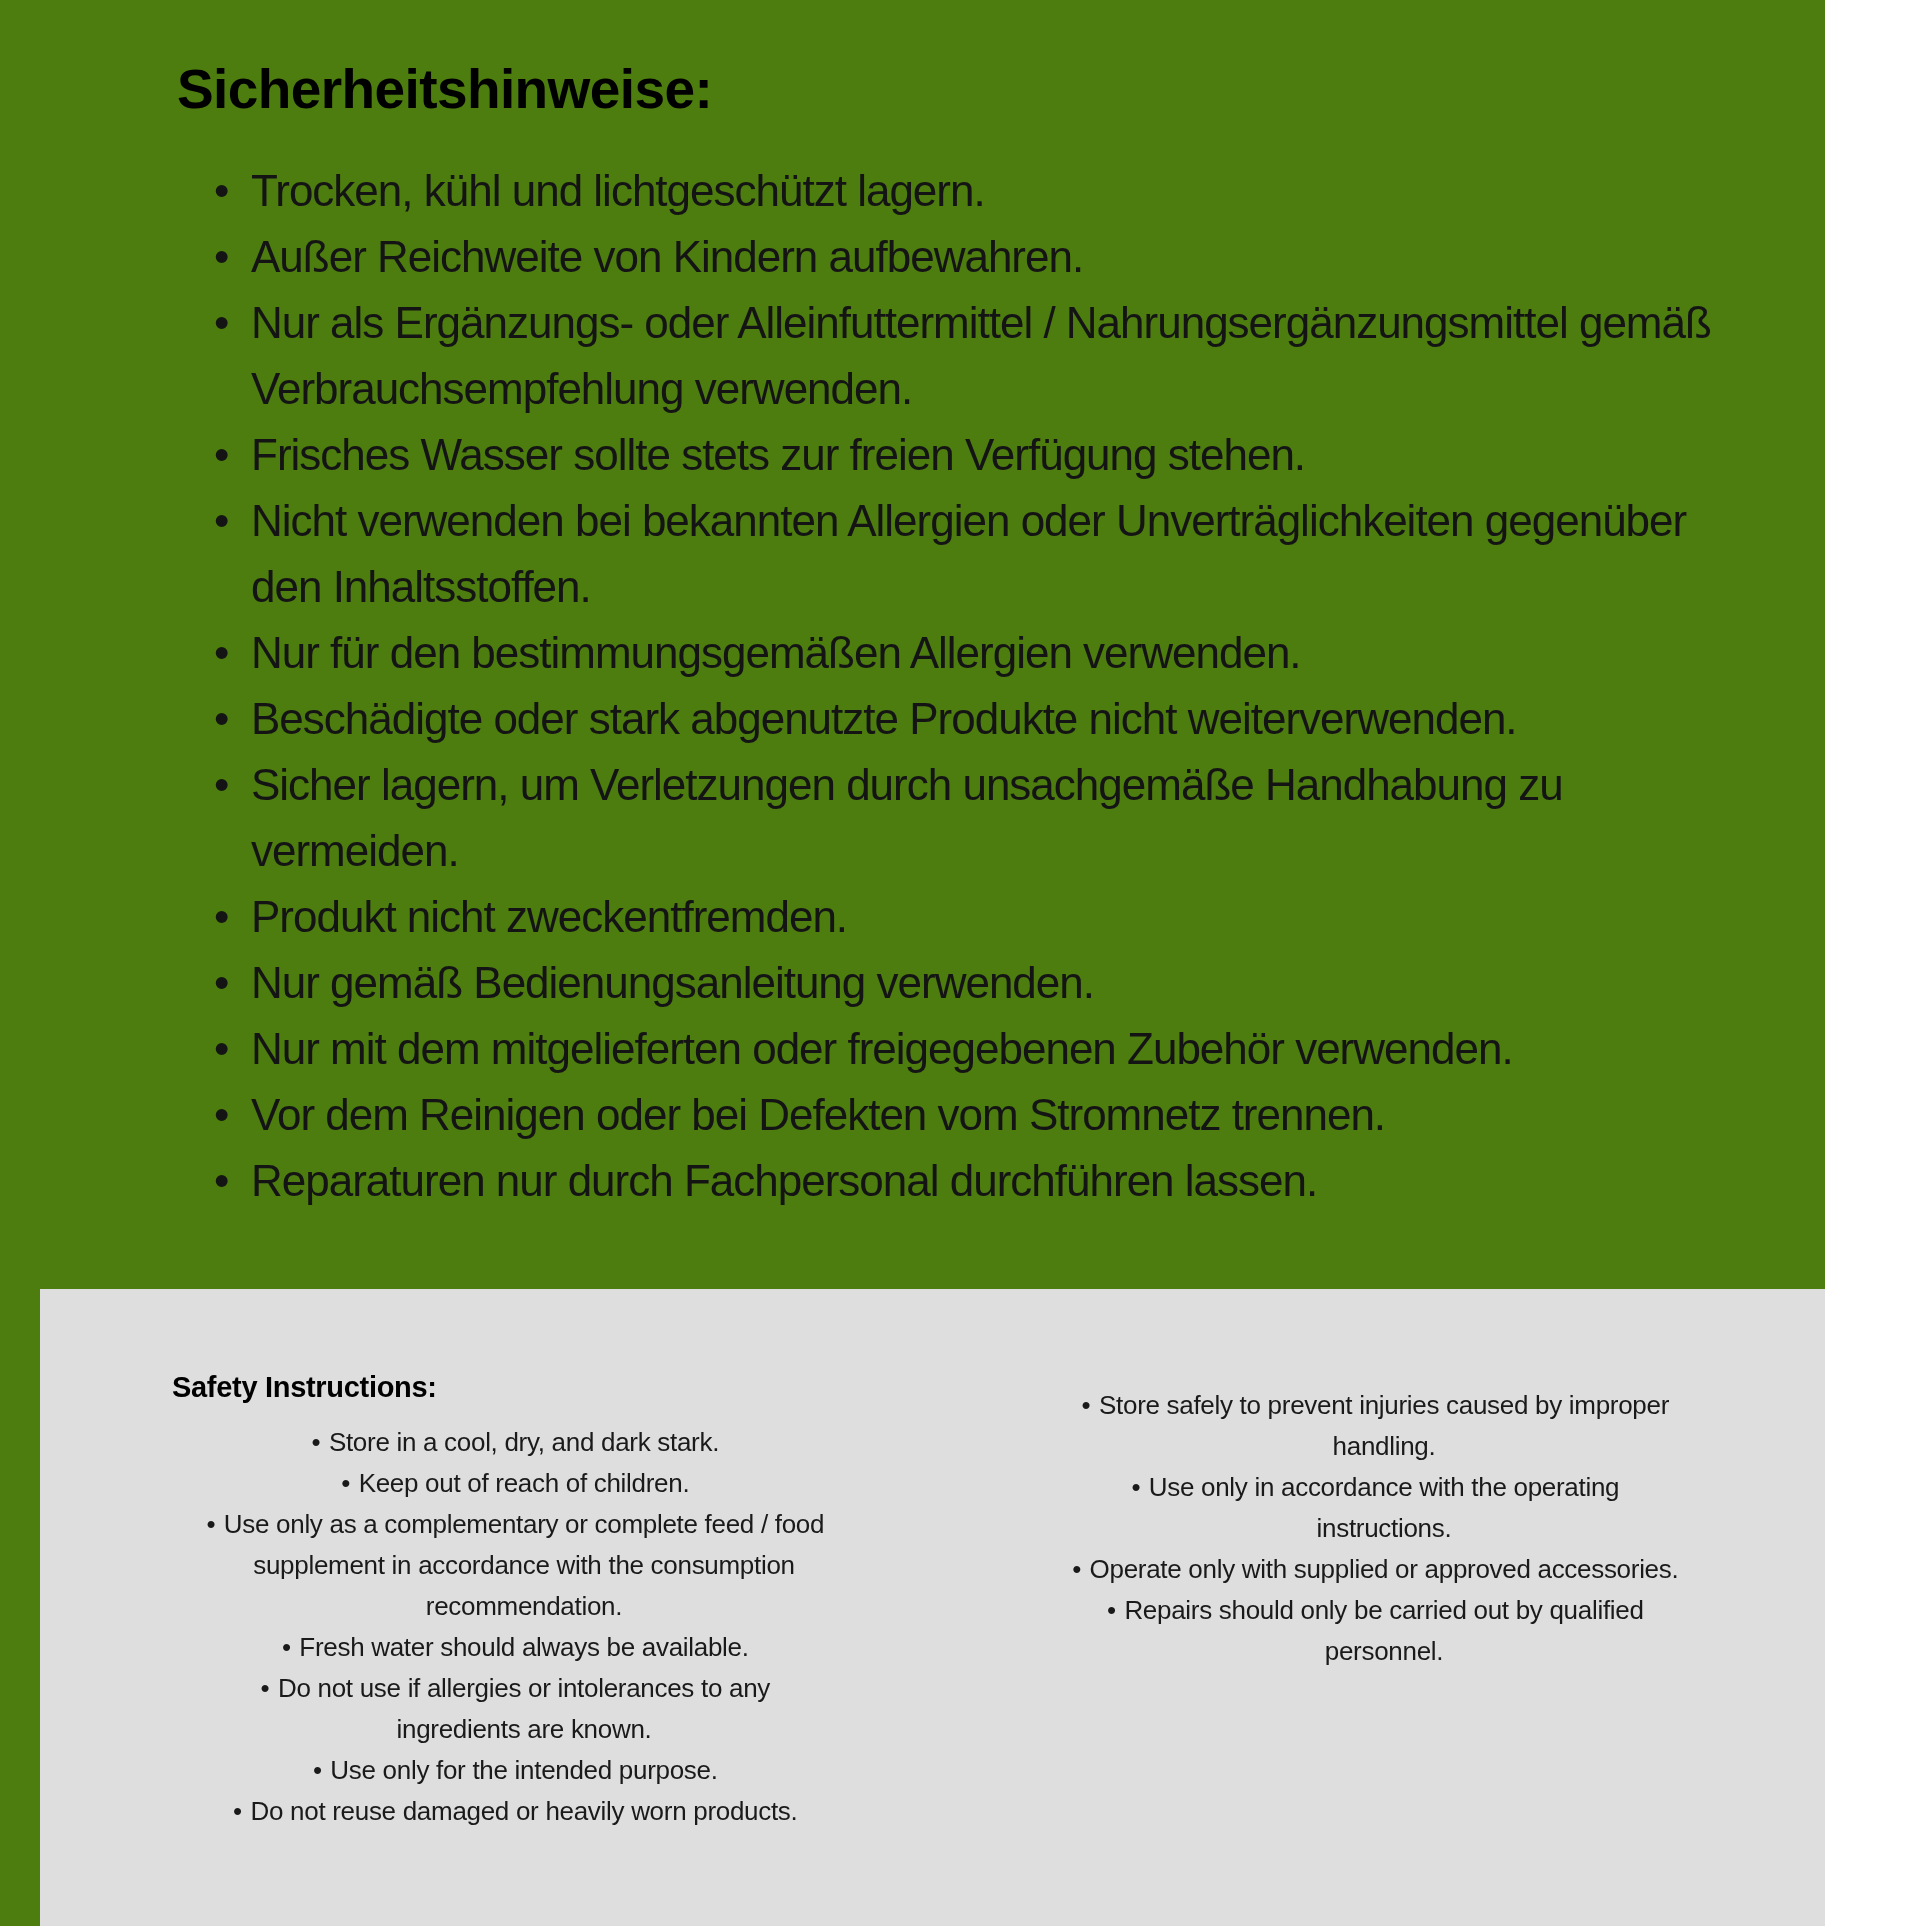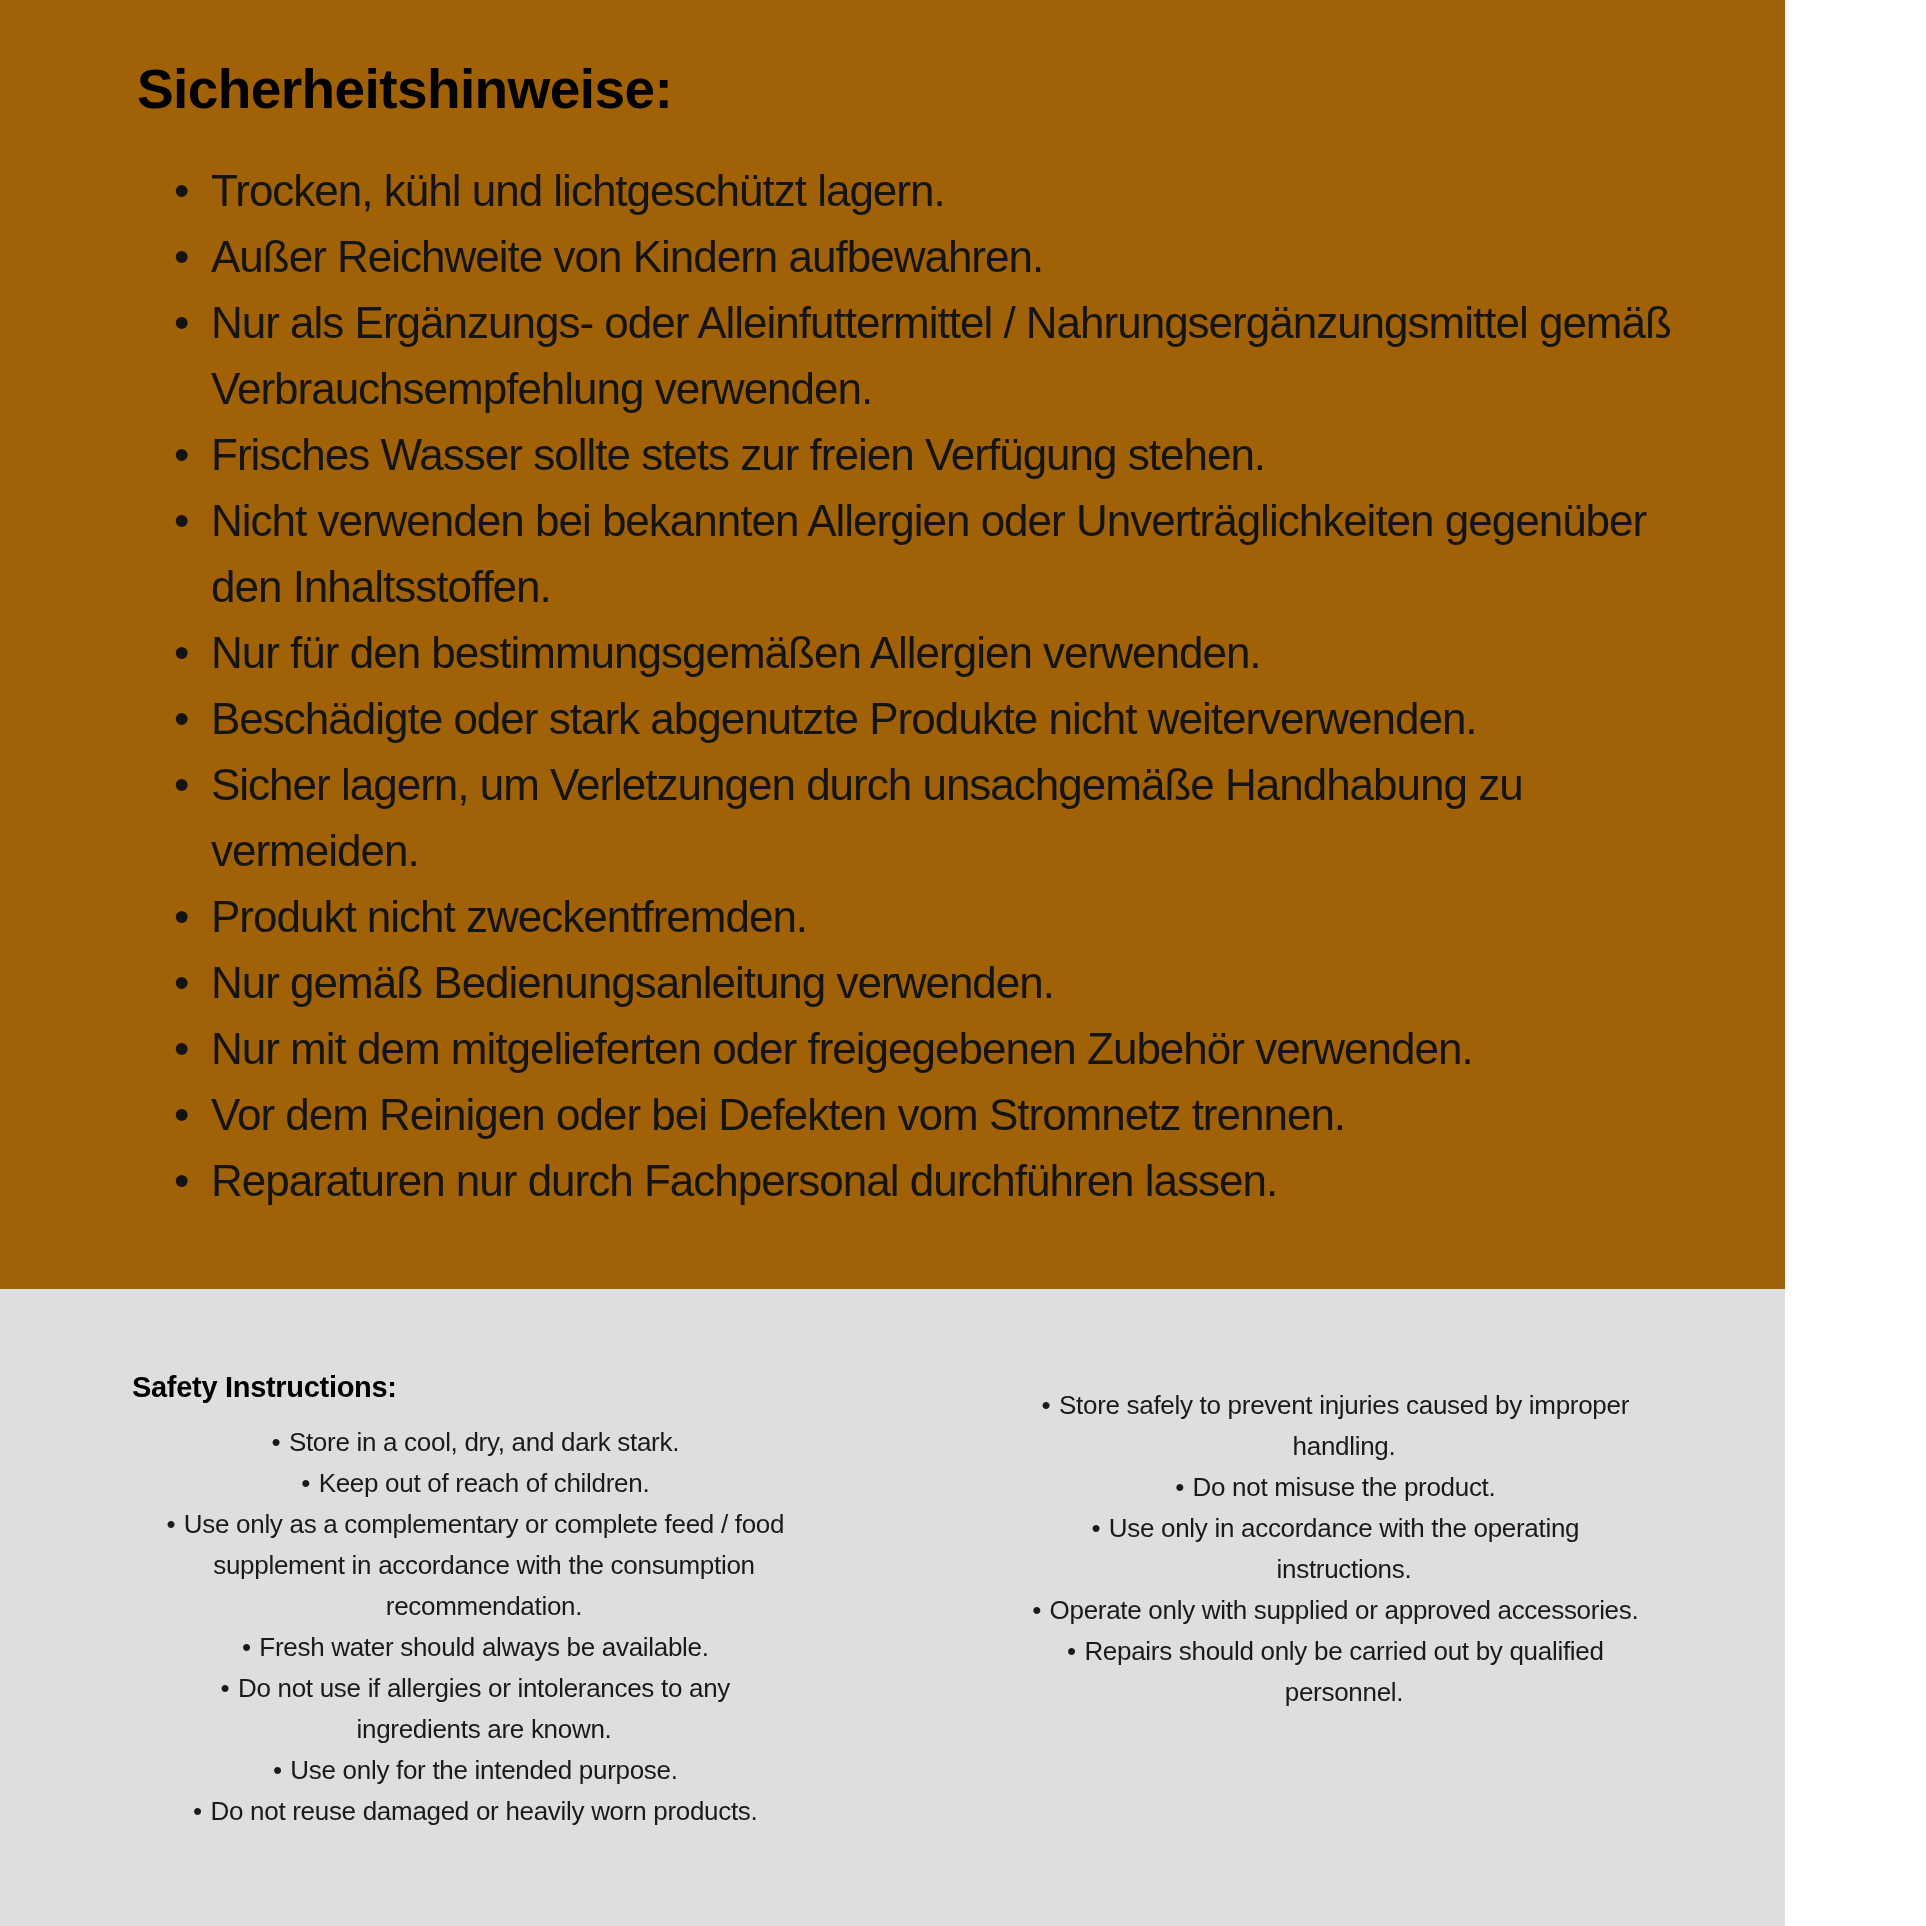--- a/index.html
+++ b/index.html
@@ -4,23 +4,24 @@
 <style>
   html, body { margin: 0; padding: 0; }
   body {
     font-family: "Liberation Sans", "DejaVu Sans", sans-serif;
     color: #121212;
     background: #ffffff;
   }
   .page {
     width: 1785px;
     height: 1926px;
-    background: #a16207;
+    background: #4d7c0f;
     overflow: hidden;
     position: relative;
+    padding-left: 40px;
   }
 
   
   .section-german {
     box-sizing: border-box;
     height: 1289px;
     padding: 56px 77px 0 137px;
   }
   .section-german h1 {
     margin: 0 0 36px 0;
@@ -121,21 +122,20 @@
           <li>Use only as a complementary or complete feed / food supplement in accordance with the consumption recommendation.</li>
           <li>Fresh water should always be available.</li>
           <li>Do not use if allergies or intolerances to any ingredients are known.</li>
           <li>Use only for the intended purpose.</li>
           <li>Do not reuse damaged or heavily worn products.</li>
         </ul>
     </div>
     <div class="col-right">
       <ul>
           <li>Store safely to prevent injuries caused by improper handling.</li>
-          <li>Do not misuse the product.</li>
           <li>Use only in accordance with the operating instructions.</li>
           <li>Operate only with supplied or approved accessories.</li>
           <li>Repairs should only be carried out by qualified personnel.</li>
         </ul>
     </div>
   </section>
 
 </div>
 
 

